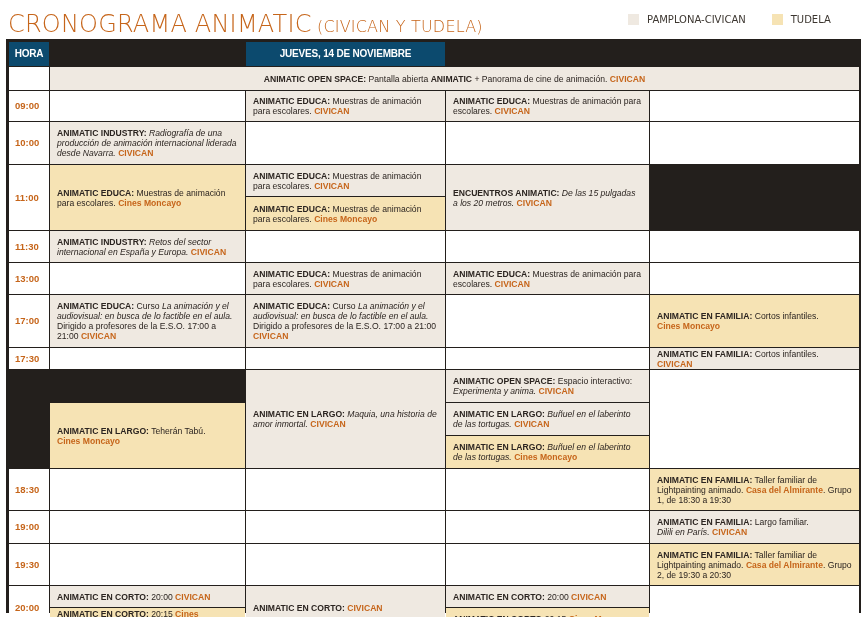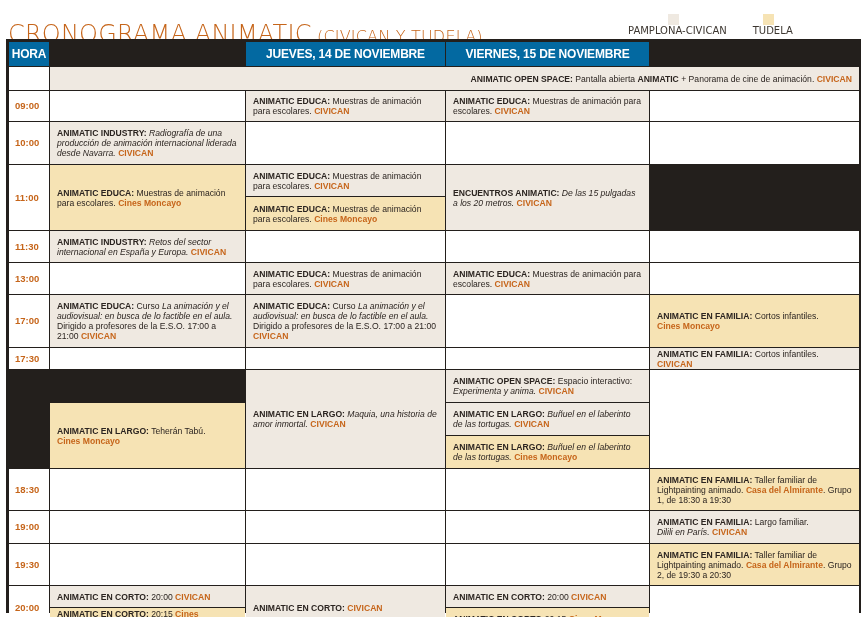--- a/index.html
+++ b/index.html
@@ -1,41 +1,41 @@
 <!DOCTYPE html>
 <html><head>
 <meta charset="utf-8">
 <style>
   * { box-sizing: border-box; margin: 0; padding: 0; }
   html, body { width: 866px; height: 617px; background: #ffffff; overflow: hidden; }
   body { position: relative; font-family: "Liberation Sans", "DejaVu Sans", sans-serif; color: #2b2420; }
-  .title { position: absolute; left: 8px; top: 20px; font-family: "DejaVu Sans", sans-serif; font-weight: 300; color: #c6651a; letter-spacing: 0.2px; white-space: nowrap; }
+  .title { position: absolute; left: 8px; top: 10px; font-family: "DejaVu Sans", sans-serif; font-weight: 300; color: #c6651a; letter-spacing: 0.2px; white-space: nowrap; }
   .title .main { font-size: 24px; }
   .title .sub { font-size: 16px; }
   .legend { position: absolute; top: 14px; left: 628px; display: flex; align-items: center; font-size: 10px; color: #3c3630; font-family: "DejaVu Sans", sans-serif; }
   .legend .sw { width: 11px; height: 11px; margin-right: 8px; display: inline-block; }
-  .legend .item { display: flex; align-items: center; margin-right: 26px; flex-direction: column; }
+  .legend .item { display: flex; align-items: center; margin-right: 26px; }
   .table {
     position: absolute; left: 6px; top: 39px; width: 855px; height: 574px;
     border: 3px solid #231f1c; background: #231f1c;
     display: grid;
     grid-template-columns: 40px 195px 199px 203px 209px;
     grid-template-rows: 24px 23px 30px 42px 31px 33px 31px 31px 52px 21px 32px 32px 32px 41px 32px 41px 21px 21px;
     gap: 1px;
   }
   .c { background: #ffffff; font-size: 8.6px; line-height: 10px; padding: 0 7px; display: flex; align-items: center; overflow: hidden; }
   .c .t { display: block; }
-  .hd { background: #0369a1; color: #ffffff; font-weight: bold; font-size: 12px; justify-content: center; text-align: center; letter-spacing: -0.2px; }
+  .hd { background: #0c4a6e; color: #ffffff; font-weight: bold; font-size: 10px; justify-content: center; text-align: center; letter-spacing: -0.2px; }
   .hr { color: #c6651a; font-weight: bold; font-size: 9.5px; padding-left: 6px; }
   .pam { background: #efe9e1; }
   .tud { background: #f6e3b4; }
   .bold { font-weight: bold; }
   .it { font-style: italic; }
   .loc { color: #c6651a; font-weight: bold; }
-  .center { justify-content: flex-end; text-align: center; }
+  .center { justify-content: center; text-align: center; }
 </style>
 </head>
 <body>
 
 <div class="title">
   <span class="main">CRONOGRAMA ANIMATIC</span>
   <span class="sub">(CIVICAN Y TUDELA)</span>
 </div>
 
 <div class="legend">
@@ -46,21 +46,20 @@
   <div class="item">
     <span class="sw" style="background:#f6e3b4"></span>
     <span>TUDELA</span>
   </div>
 </div>
 
 <div class="table">
 
   <div class="c hd" style="grid-column:1;grid-row:1">HORA</div>
   <div class="c hd" style="grid-column:3;grid-row:1">JUEVES, 14 DE NOVIEMBRE</div>
-  <div class="c hd" style="grid-column:4;grid-row:1">VIERNES, 15 DE NOVIEMBRE</div>
 
   <div class="c" style="grid-column:1;grid-row:2"></div>
   <div class="c pam center" style="grid-column:2/6;grid-row:2">
     <span class="t"><span class="bold">ANIMATIC OPEN SPACE:</span><span> Pantalla abierta </span><span class="bold">ANIMATIC</span><span> + Panorama de cine de animación. </span><span class="loc">CIVICAN</span></span>
   </div>
 
   <div class="c hr" style="grid-column:1;grid-row:3">09:00</div>
   <div class="c" style="grid-column:2;grid-row:3"></div>
   <div class="c pam" style="grid-column:3;grid-row:3">
     <span class="t"><span class="bold">ANIMATIC EDUCA:</span><span> Muestras de animación para escolares. </span><span class="loc">CIVICAN</span></span>

